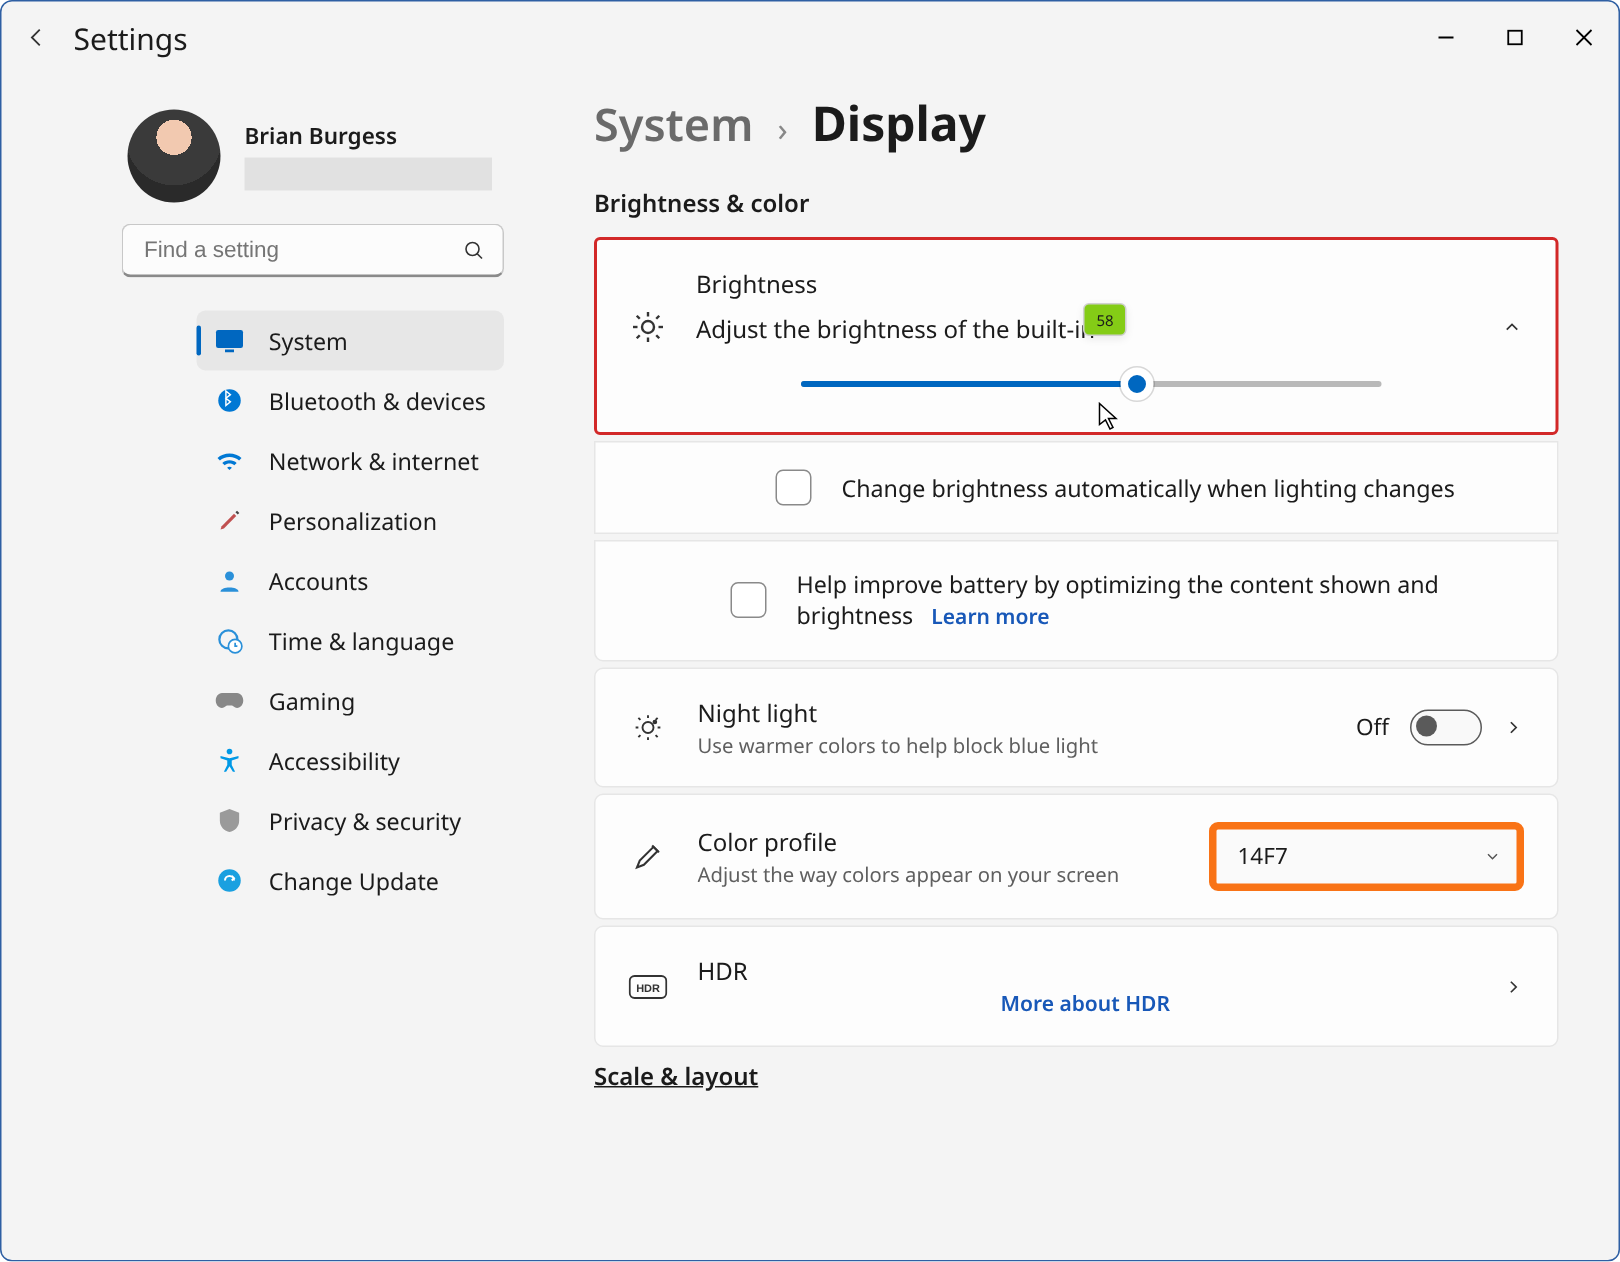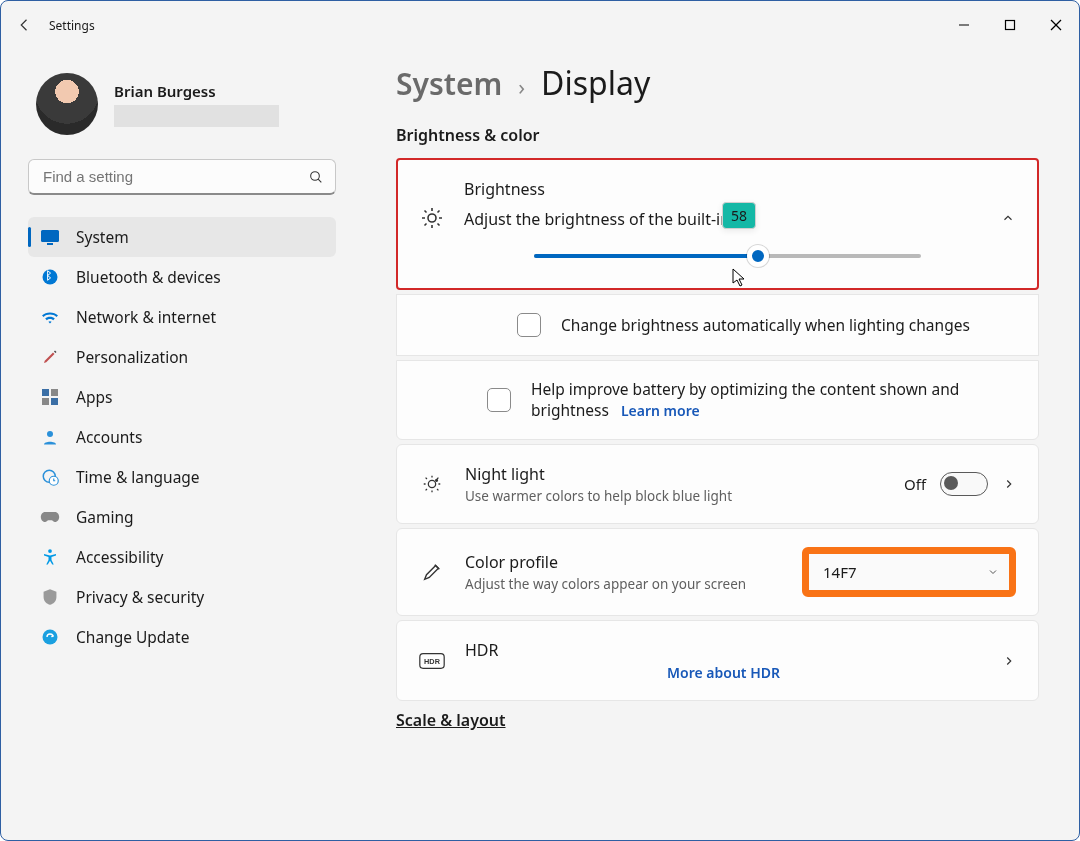--- a/index.html
+++ b/index.html
@@ -10,75 +10,75 @@
     --panel-border:#e6e6e6;
     --accent:#0067c0;
     --accent-link:#1858b8;
     --highlight:#d22828;
   }
   html,body{margin:0;padding:0;font-family:"Segoe UI",system-ui,Arial,sans-serif;background:#fff;color:var(--fg);}
   .window{width:1080px;height:841px;box-sizing:border-box;border:1.5px solid #2e5fa3;border-radius:8px;background:var(--bg);display:flex;flex-direction:column;overflow:hidden;position:relative;}
   
   .titlebar{height:48px;display:flex;align-items:center;}
   .titlebar .back{width:48px;display:flex;align-items:center;justify-content:center;}
-  .titlebar .title{font-size:12px;text-align:center;}
+  .titlebar .title{font-size:20px;text-align:center;}
   .win-controls{margin-left:auto;display:flex;}
   .win-controls div{width:46px;height:32px;display:flex;align-items:center;justify-content:center;}
   
   .body{flex:1;display:flex;overflow:hidden;}
-  .sidebar{width:355px;min-width:355px;box-sizing:border-box;padding:0 20px 20px 27px;display:flex;flex-direction:column;gap:8px;}
+  .sidebar{width:355px;min-width:355px;box-sizing:border-box;padding:0 20px 20px 27px;display:flex;flex-direction:column;gap:8px;align-items:flex-end;}
   .content{flex:1;padding:8px 40px 0 40px;overflow:hidden;}
   
   .user{display:flex;align-items:center;gap:16px;padding:24px 8px 6px 8px;}
   .avatar{width:62px;height:62px;border-radius:50%;background:radial-gradient(circle at 50% 30%, #f2c9b0 0 22%, #3a3a3a 22% 60%, #2a2a2a 60% 100%);flex-shrink:0;}
   .user-name{font-weight:600;font-size:15px;}
   .user-email{width:165px;height:22px;background:#e1e1e1;margin-top:4px;}
   
-  .search{position:relative;margin-top:10px;}
+  .search{position:relative;}
   .search input{width:100%;height:36px;box-sizing:border-box;border:1px solid #c8c8c8;border-bottom:2px solid #8a8a8a;border-radius:6px;background:#fcfcfc;padding:0 40px 0 14px;font-size:15px;color:var(--fg);}
   .search .icon{position:absolute;right:12px;top:50%;transform:translateY(-50%);}
   
   .nav{margin-top:14px;display:flex;flex-direction:column;}
   .nav-item{display:flex;align-items:center;gap:16px;height:40px;padding:0 12px;border-radius:6px;font-size:15.5px;cursor:default;position:relative;}
   .nav-item.active{background:#e7e7e7;}
   .nav-item.active::before{content:"";position:absolute;left:0;top:10px;bottom:10px;width:3px;background:var(--accent);border-radius:3px;}
   .nav-icon{width:20px;height:20px;display:flex;align-items:center;justify-content:center;}
   
   .breadcrumb{display:flex;align-items:baseline;gap:16px;font-size:30px;margin-top:4px;margin-bottom:20px;}
   .bc-parent{color:#6a6a6a;font-weight:600;}
   .bc-sep{color:#888;font-size:22px;}
-  .bc-current{font-weight:400;font-size:32px;}
+  .bc-current{font-weight:700;font-size:32px;}
   .section-title{font-weight:600;font-size:16px;margin:18px 0 12px 0;}
   .card-stack{display:flex;flex-direction:column;gap:4px;}
   .card{background:var(--panel);border:1px solid var(--panel-border);border-radius:6px;padding:18px 22px;display:flex;align-items:center;gap:20px;}
   .card.flat-top{border-top-left-radius:0;border-top-right-radius:0;}
   .card.flat{border-radius:0;}
   .card .lead-icon{width:26px;display:flex;align-items:center;justify-content:center;color:#333;}
   .card .body{flex:1;display:flex;flex-direction:column;gap:2px;}
   .card .title{font-size:16px;}
   .card .sub{font-size:13.5px;color:var(--fg-muted);line-height:1.35;}
   .card .link{color:var(--accent-link);font-weight:600;font-size:14px;text-align:center;}
   .card .tail{display:flex;align-items:center;gap:14px;}
   .chevron{color:#555;}
   
   .brightness-card{border:2px solid var(--highlight);border-radius:4px;padding:18px 22px 30px 22px;display:flex;gap:20px;background:var(--panel);position:relative;}
   .brightness-body{flex:1;display:flex;flex-direction:column;gap:8px;}
   .slider-wrap{display:flex;align-items:center;margin-top:16px;padding-left:70px;padding-right:60px;position:relative;}
   .slider-track{flex:1;height:4px;background:#b9b9b9;border-radius:2px;position:relative;}
   .slider-fill{position:absolute;left:0;top:0;bottom:0;background:var(--accent);border-radius:2px;}
   .slider-thumb{position:absolute;top:50%;width:22px;height:22px;border-radius:50%;background:var(--accent);border:5px solid #fff;box-shadow:0 0 0 1px rgba(0,0,0,.15);transform:translate(-50%,-50%);box-sizing:border-box;}
-  .tooltip{position:absolute;background:#14b8a6;border:1px solid #d0d0d0;border-radius:4px;padding:3px 8px;font-size:14px;box-shadow:0 2px 6px rgba(0,0,0,.08);}
+  .tooltip{position:absolute;background:#84cc16;border:1px solid #d0d0d0;border-radius:4px;padding:3px 8px;font-size:10px;box-shadow:0 2px 6px rgba(0,0,0,.08);}
   .cursor{position:absolute;font-size:18px;color:#000;pointer-events:none;}
   
   .checkbox{width:22px;height:22px;border:1.5px solid #8a8a8a;border-radius:5px;background:#fff;flex-shrink:0;}
   
   .toggle{width:46px;height:22px;border:1.5px solid #5a5a5a;border-radius:22px;position:relative;background:#f9f9f9;}
   .toggle .knob{position:absolute;left:3px;top:3px;width:14px;height:14px;border-radius:50%;background:#5a5a5a;}
   
-  .select{border:7px solid #f97316;border-radius:6px;padding:8px 36px 8px 14px;font-size:15px;background:#fafafa;position:relative;min-width:150px;}
+  .select{border:5px solid #f97316;border-radius:6px;padding:8px 36px 8px 14px;font-size:15px;background:#fafafa;position:relative;min-width:150px;}
   .select .chev{position:absolute;right:10px;top:50%;transform:translateY(-50%);}
   svg{display:block;}
 </style>
 </head>
 <body>
 
 <div class="window">
 
   <div class="titlebar">
     <div class="back">
@@ -156,31 +156,20 @@
           <span>Network &amp; internet</span>
         </div>
         <div class="nav-item">
           <span class="nav-icon">
               <svg width="18" height="18" viewBox="0 0 24 24">
                 <path d="M4 20l3-1 11-11-2-2L5 17z" fill="#c05050"></path>
                 <path d="M18 4l2 2" stroke="#444" stroke-width="2"></path>
               </svg>
             </span>
           <span>Personalization</span>
-        </div>
-        <div class="nav-item">
-          <span class="nav-icon">
-              <svg width="18" height="18">
-                <rect x="1" y="1" width="7" height="7" fill="#3a6ea5"></rect>
-                <rect x="10" y="1" width="7" height="7" fill="#888"></rect>
-                <rect x="1" y="10" width="7" height="7" fill="#888"></rect>
-                <rect x="10" y="10" width="7" height="7" fill="#3a6ea5"></rect>
-              </svg>
-            </span>
-          <span>Apps</span>
         </div>
         <div class="nav-item">
           <span class="nav-icon">
               <svg width="18" height="18" viewBox="0 0 24 24" fill="#2a90d9">
                 <circle cx="12" cy="8" r="4"></circle>
                 <path d="M4 22c0-5 16-5 16 0z"></path>
               </svg>
             </span>
           <span>Accounts</span>
         </div>

